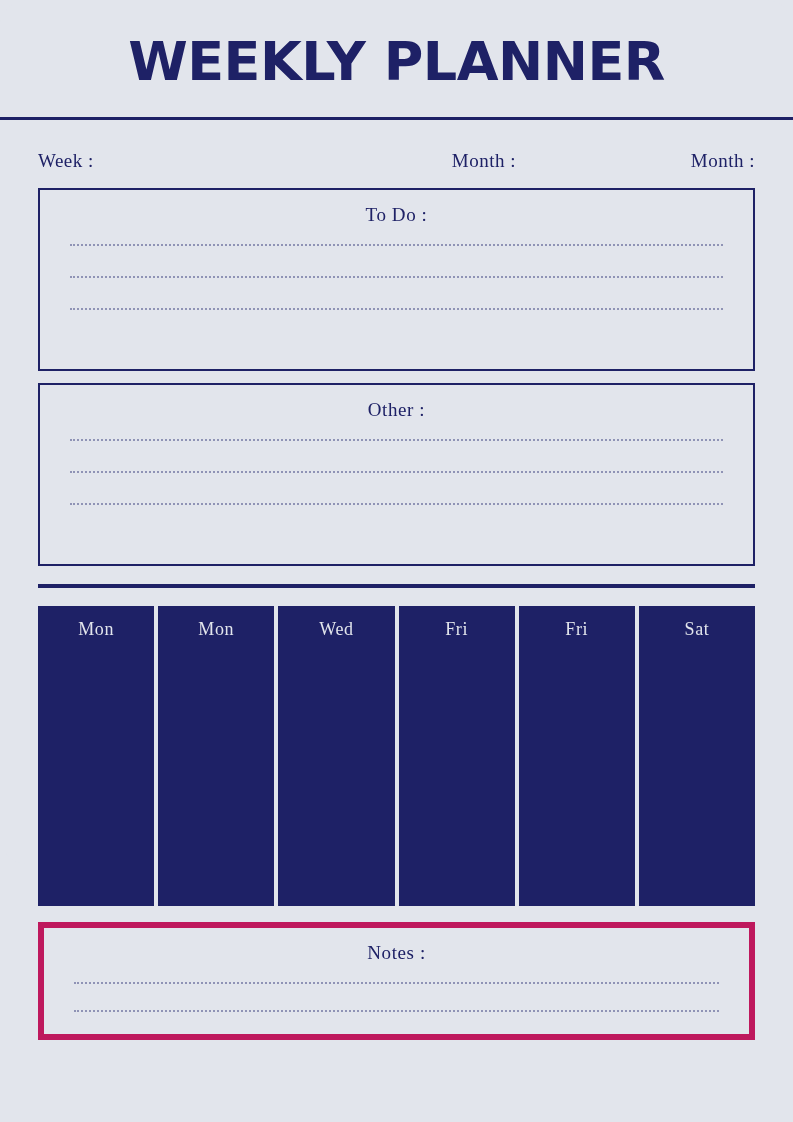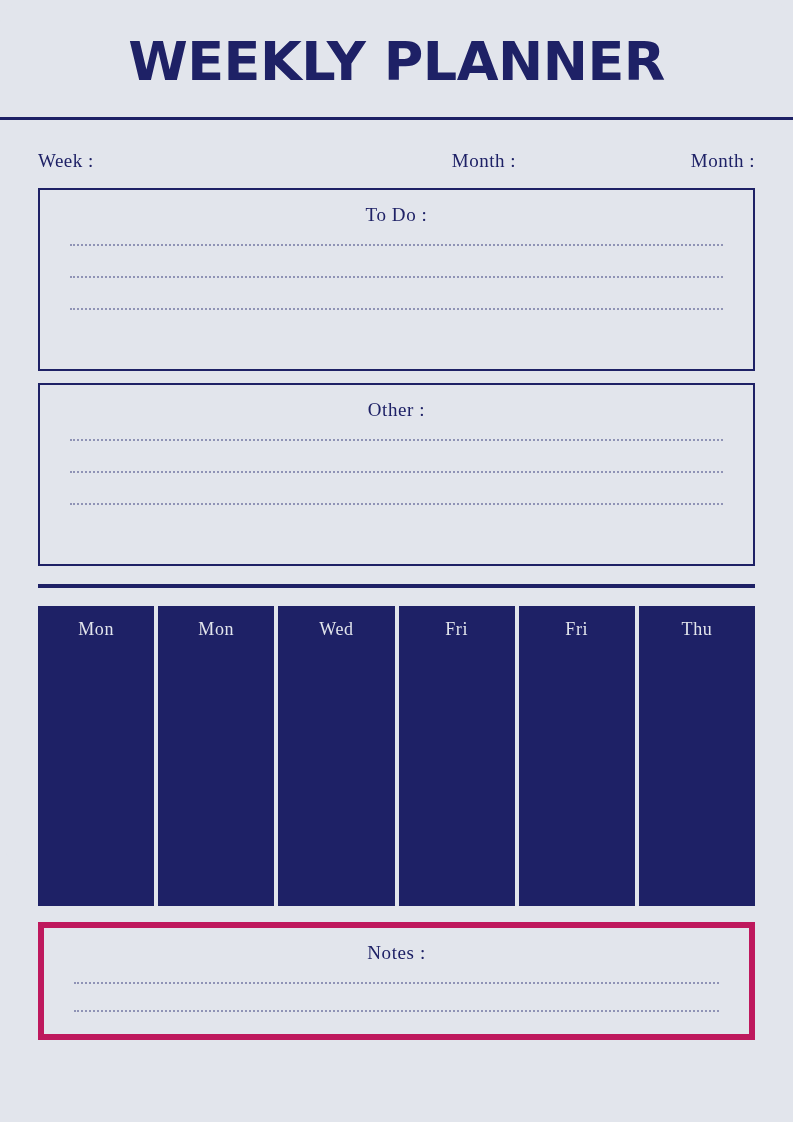--- a/index.html
+++ b/index.html
@@ -167,21 +167,21 @@
     <div class="day-col">
       <div class="day-label">Wed</div>
     </div>
     <div class="day-col">
       <div class="day-label">Fri</div>
     </div>
     <div class="day-col">
       <div class="day-label">Fri</div>
     </div>
     <div class="day-col">
-      <div class="day-label">Thu</div>
+      <div class="day-label">Sat</div>
     </div>
   </div>
 
   <div id="notes-box">
     <div class="section-label">Notes :</div>
     <div class="dotline"></div>
     <div class="dotline"></div>
   </div>
 
 </div>

